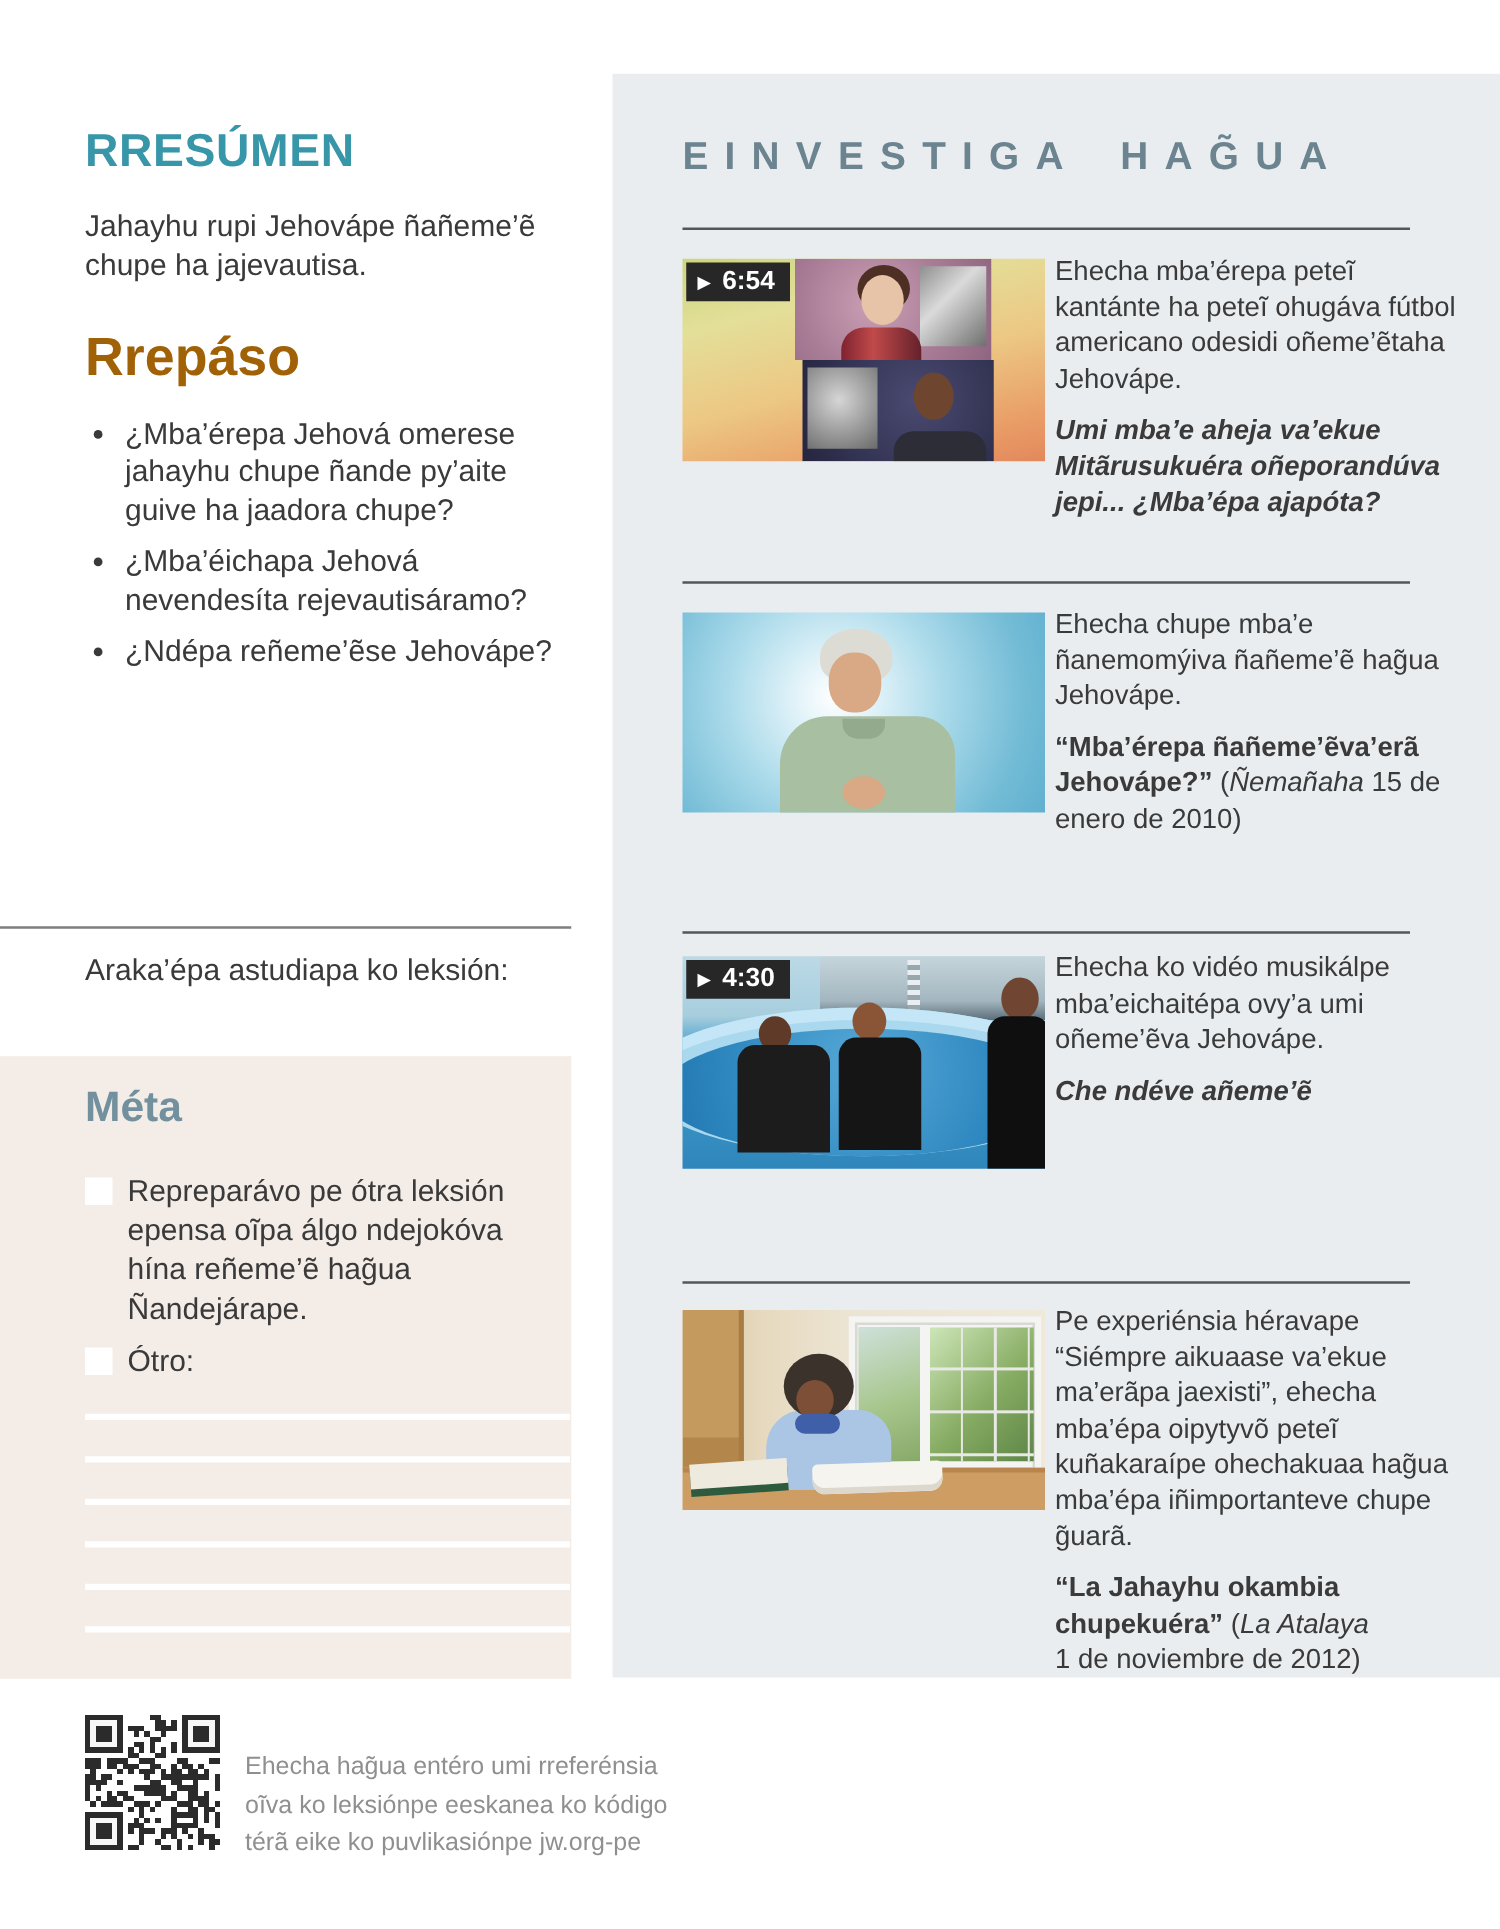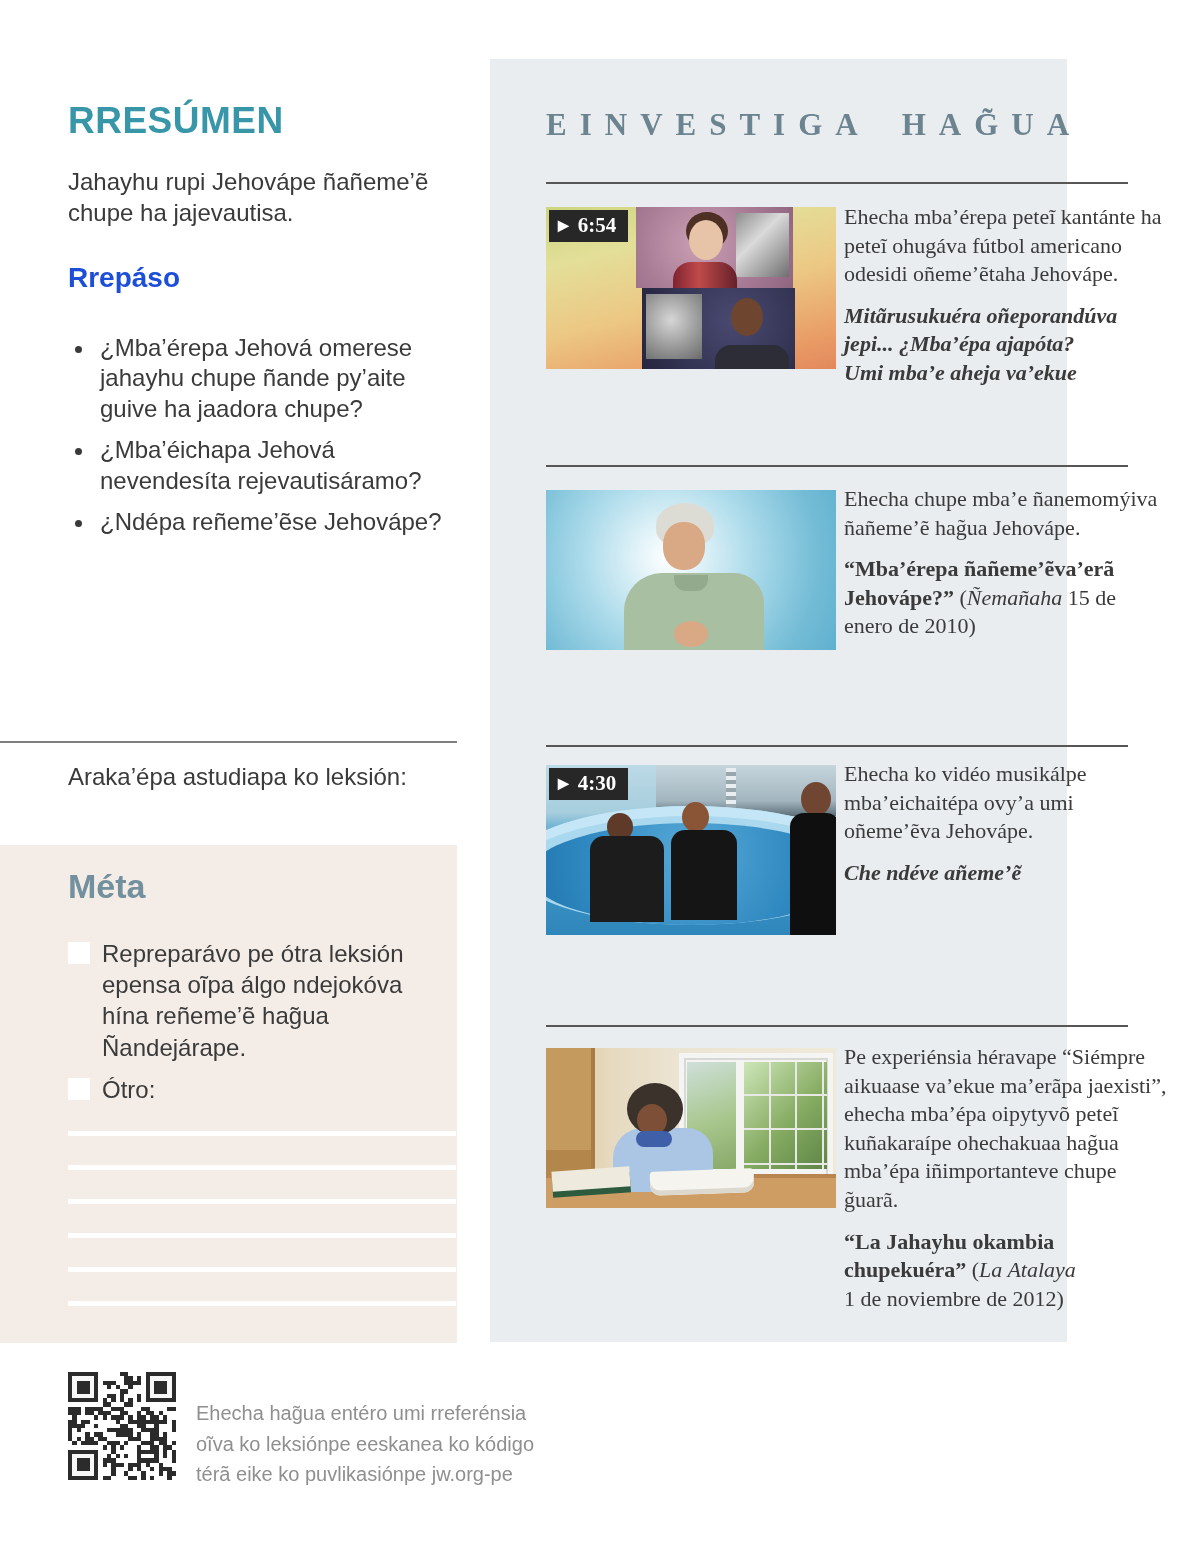--- a/index.html
+++ b/index.html
@@ -2,42 +2,42 @@
 <html><head>
 <meta charset="utf-8">
 <style>
   html,body{margin:0;padding:0;background:#ffffff;}
   #page{position:relative;width:1200px;height:1543px;background:#ffffff;
         font-family:"Liberation Sans","DejaVu Sans",sans-serif;color:#3a3a3a;overflow:hidden;}
   .abs{position:absolute;}
 
   
   .h-teal{color:#3896a9;font-weight:bold;font-size:37px;letter-spacing:.5px;text-align:right;}
-  .h-slate{color:#1d4ed8;font-weight:bold;font-size:28px;}
+  .h-slate{color:#a16207;font-weight:bold;font-size:43px;}
   .body-text{font-size:24px;line-height:1.28;color:#3a3a3a;}
   #resumen-title{left:68px;top:100px;}
   #resumen-text{left:68px;top:167px;width:380px;}
   #repaso-title{left:68px;top:262px;}
   #repaso-list{left:68px;top:333px;width:360px;margin:0;padding:0 0 0 28px;}
   #repaso-list li{margin:0 0 11px 0;padding-left:4px;font-size:24px;line-height:1.27;}
   #left-divider{left:0;top:741px;width:457px;height:2px;background:#7f7f7f;}
   #study-label{left:68px;top:762px;width:400px;font-size:24px;}
 
   #meta-box{left:0;top:845px;width:457px;height:498px;background:#f3ece7;}
   #meta-title{position:absolute;left:68px;top:22px;color:#72909d;font-weight:bold;font-size:34px;}
   .meta-item{position:absolute;left:68px;width:360px;}
   .checkbox{position:absolute;left:0;top:4px;width:22px;height:22px;background:#ffffff;}
   .meta-item .txt{display:block;margin-left:34px;font-size:24px;line-height:1.3;color:#3a3a3a;}
   .write-line{position:absolute;left:68px;width:388px;height:5px;background:#ffffff;}
 
   #qr-box{left:68px;top:1372px;width:108px;height:112px;}
   #qr-caption{left:196px;top:1398px;width:345px;font-size:20px;line-height:1.53;color:#8f8f8f;}
 
   
-  #research-panel{left:490px;top:59px;width:577px;height:1283px;background:#e9edf0;font-family:Liberation Serif, serif;}
+  #research-panel{left:490px;top:59px;width:710px;height:1283px;background:#e9edf0;}
   #research-title{position:absolute;left:56px;top:48px;color:#6b8490;font-weight:bold;
                   font-size:31px;letter-spacing:13px;word-spacing:12px;white-space:nowrap;}
   .rdivider{position:absolute;left:56px;width:582px;height:2px;background:#565656;}
   .sec-text{position:absolute;left:354px;width:324px;font-size:22px;line-height:1.3;}
   .sec-text .ref{margin-top:13px;}
   .bi{font-weight:bold;font-style:italic;}
   .sec-text p{margin:0;}
   .thumb{position:absolute;left:56px;width:290px;overflow:hidden;}
   .badge{position:absolute;top:3px;left:3px;display:flex;align-items:center;gap:9px;
          background:#272727;color:#ffffff;font-weight:bold;font-size:21px;
@@ -395,22 +395,22 @@
         <div class="torso"></div>
       </div>
       <div class="badge">
         <span class="play">▶</span>
         <span>6:54</span>
       </div>
     </div>
     <div class="sec-text" style="top:144px;">
       <p>Ehecha mba’érepa peteĩ kantánte ha peteĩ ohugáva fútbol americano odesidi oñeme’ẽtaha Jehovápe.</p>
       <p class="ref bi">
+        <span style="display:block">Umi mba’e aheja va’ekue</span>
         <span style="display:block">Mitãrusukuéra oñeporandúva jepi... ¿Mba’épa ajapóta?</span>
-        <span style="display:block">Umi mba’e aheja va’ekue</span>
       </p>
     </div>
 
     <div class="thumb" id="thumb2">
       <div class="hair"></div>
       <div class="face"></div>
       <div class="torso"></div>
       <div class="collar"></div>
       <div class="hands"></div>
     </div>

